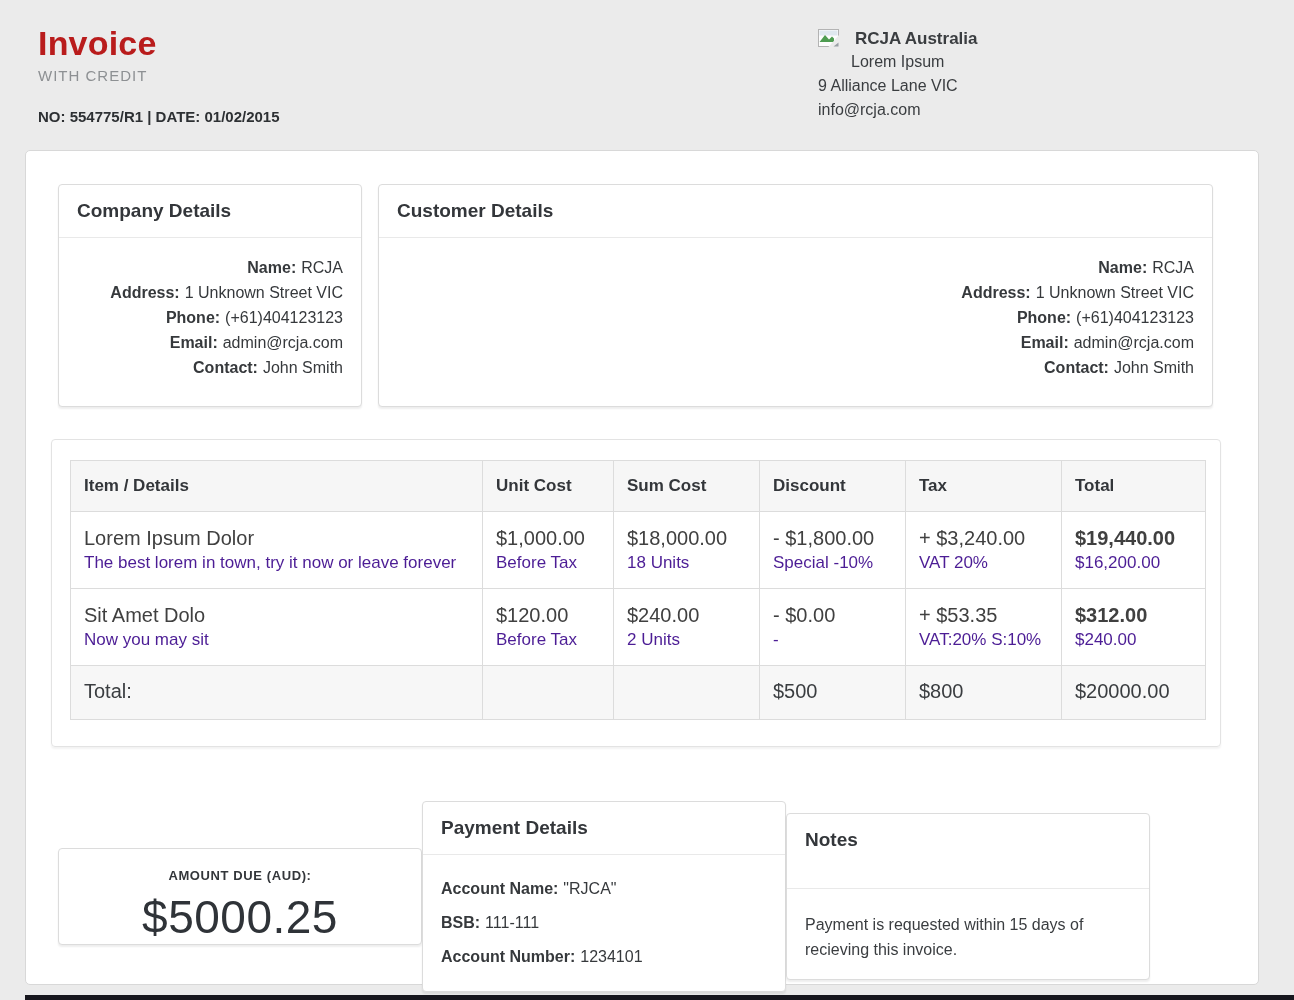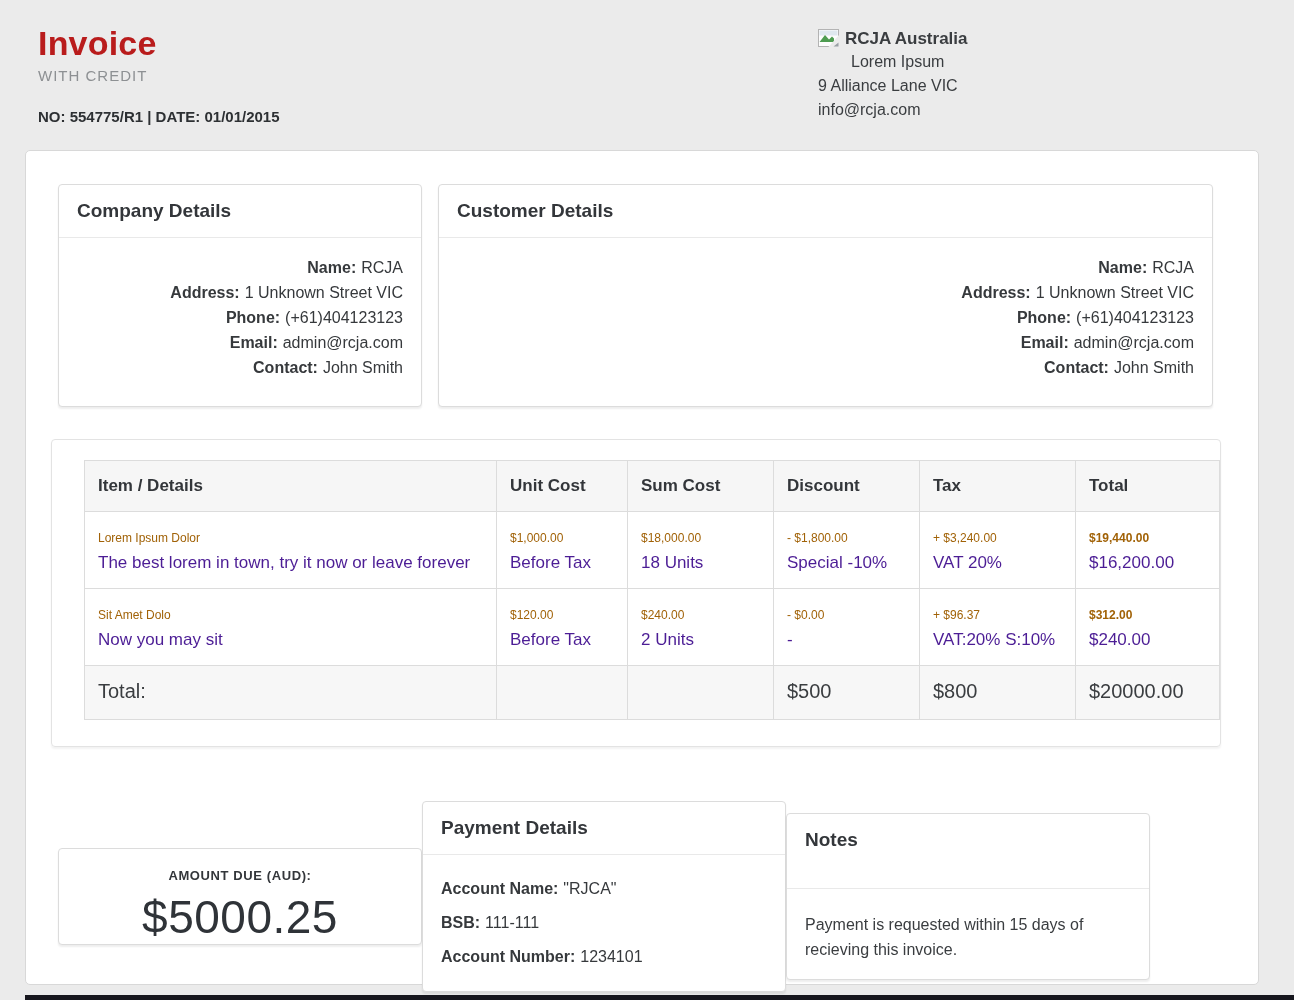--- a/index.html
+++ b/index.html
@@ -14,21 +14,21 @@
   }
 
   
   .page-header { position: absolute; top: 24px; left: 38px; }
   .invoice-title { font-size: 34px; font-weight: 800; color: #b91c1c; line-height: 38px; letter-spacing: 0.2px; }
   .invoice-subtitle { font-size: 15px; color: #8d9093; letter-spacing: 1px; margin-top: 5px; }
   .invoice-meta { font-size: 15px; font-weight: 700; color: #2d3033; margin-top: 24px; }
 
   .logo-block { position: absolute; top: 28px; left: 818px; width: 170px; font-size: 16px; line-height: 24px; color: #3a3d40; }
   .logo-line1 { display: flex; align-items: flex-start; }
-  .logo-line1 .brand { font-weight: 700; font-size: 17px; margin-left: 6px; line-height: 22px; }
+  .logo-line1 .brand { font-weight: 700; font-size: 17px; margin-left: 16px; line-height: 22px; }
   .logo-line2 { margin-left: 33px; }
   .broken-img { width: 21px; height: 20px; flex: 0 0 auto; margin-top: 1px; }
 
   
   .card {
     position: absolute; top: 150px; left: 25px;
     width: 1234px; height: 835px;
     background: #ffffff;
     border: 1px solid #d8d8d8;
     border-radius: 5px;
@@ -41,44 +41,44 @@
     box-shadow: 0 2px 2px rgba(0,0,0,0.07);
   }
   .panel-header {
     padding: 15px 18px;
     border-bottom: 1px solid #e9e9e9;
   }
   .panel-title { font-size: 19px; font-weight: 700; color: #33363a; }
   .panel-body { padding: 17px 18px; }
 
   .details-row { display: flex; gap: 16px; margin: 33px 45px 0 32px; height: 223px; }
-  .company-panel { width: 364px; flex: 0 0 auto; }
+  .company-panel { width: 304px; flex: 0 0 auto; }
   .customer-panel { flex: 1 1 auto; }
 
   .field-line { font-size: 16px; line-height: 25px; text-align: right; }
   .f-label { font-weight: 700; margin-right: 5px; }
 
   
   .table-wrapper {
     margin: 32px 37px 0 25px;
     height: 308px;
     border: 1px solid #e3e3e3;
     border-radius: 4px;
-    padding: 20px 17px 18px 32px;
+    padding: 20px 17px 18px 18px;
     box-shadow: 0 2px 2px rgba(0,0,0,0.05);
   }
   table.items { width: 100%; border-collapse: collapse; table-layout: fixed; }
   table.items th, table.items td { border: 1px solid #dcdcdc; text-align: left; vertical-align: top; }
   table.items th {
     background: #f6f6f6;
     font-size: 17px; font-weight: 700; color: #33363a;
     padding: 15px 13px;
   }
   table.items td { padding: 14px 13px 16px 13px; }
-  td .main { font-size: 12px; color: #a16207; line-height: 24px; }
+  td .main { font-size: 20px; color: #404040; line-height: 24px; }
   td .sub { font-size: 17px; color: #4c1d95; line-height: 18px; margin-top: 4px; }
   td.total-col .main { font-weight: 700; }
   tfoot td { background: #f7f7f7; font-size: 20px; color: #3a3d40; padding: 16px 13px; }
 
   
   .bottom-row { display: flex; margin: 33px 45px 0 32px; height: 232px; align-items: center; }
   .bottom-row .panel { width: 364px; flex: 0 0 auto; overflow: hidden; }
 
   .amount-panel { text-align: center; padding-top: 19px; }
   .amount-label { font-size: 13px; font-weight: 700; letter-spacing: 0.6px; color: #33363a; }
@@ -91,21 +91,21 @@
 
   
   .footer-bar { position: absolute; left: 25px; right: 0; bottom: 0; height: 5px; background: #17171e; }
 </style>
 </head>
 <body>
 
 <div class="page-header">
   <div class="invoice-title">Invoice</div>
   <div class="invoice-subtitle">WITH CREDIT</div>
-  <div class="invoice-meta">NO: 554775/R1 | DATE: 01/01/2015</div>
+  <div class="invoice-meta">NO: 554775/R1 | DATE: 01/02/2015</div>
 </div>
 
 <div class="logo-block">
   <div class="logo-line1">
     <svg class="broken-img" viewBox="0 0 21 20">
       <rect x="0.5" y="0.5" width="20" height="17" fill="#fdfdfd" stroke="#b3b3b3"></rect>
       <rect x="1.5" y="1.5" width="18" height="5" fill="#dfe8ef"></rect>
       <path d="M1.5 13 L7 6 L11 10.5 L14 7.5 L16 9.5 L16 13 Z" fill="#4e9c51"></path>
       <path d="M21 6 L10 18.5 L21 18.5 Z" fill="#ebebeb"></path>
       <path d="M20.5 13.5 L15.5 17.5 L20.5 17.5 Z" fill="#9aa0a6"></path>
@@ -205,21 +205,21 @@
           </td>
           <td>
             <div class="main">$240.00</div>
             <div class="sub">2 Units</div>
           </td>
           <td>
             <div class="main">- $0.00</div>
             <div class="sub">-</div>
           </td>
           <td>
-            <div class="main">+ $96.37</div>
+            <div class="main">+ $53.35</div>
             <div class="sub">VAT:20% S:10%</div>
           </td>
           <td class="total-col">
             <div class="main">$312.00</div>
             <div class="sub">$240.00</div>
           </td>
         </tr>
       </tbody>
       <tfoot>
         <tr>

